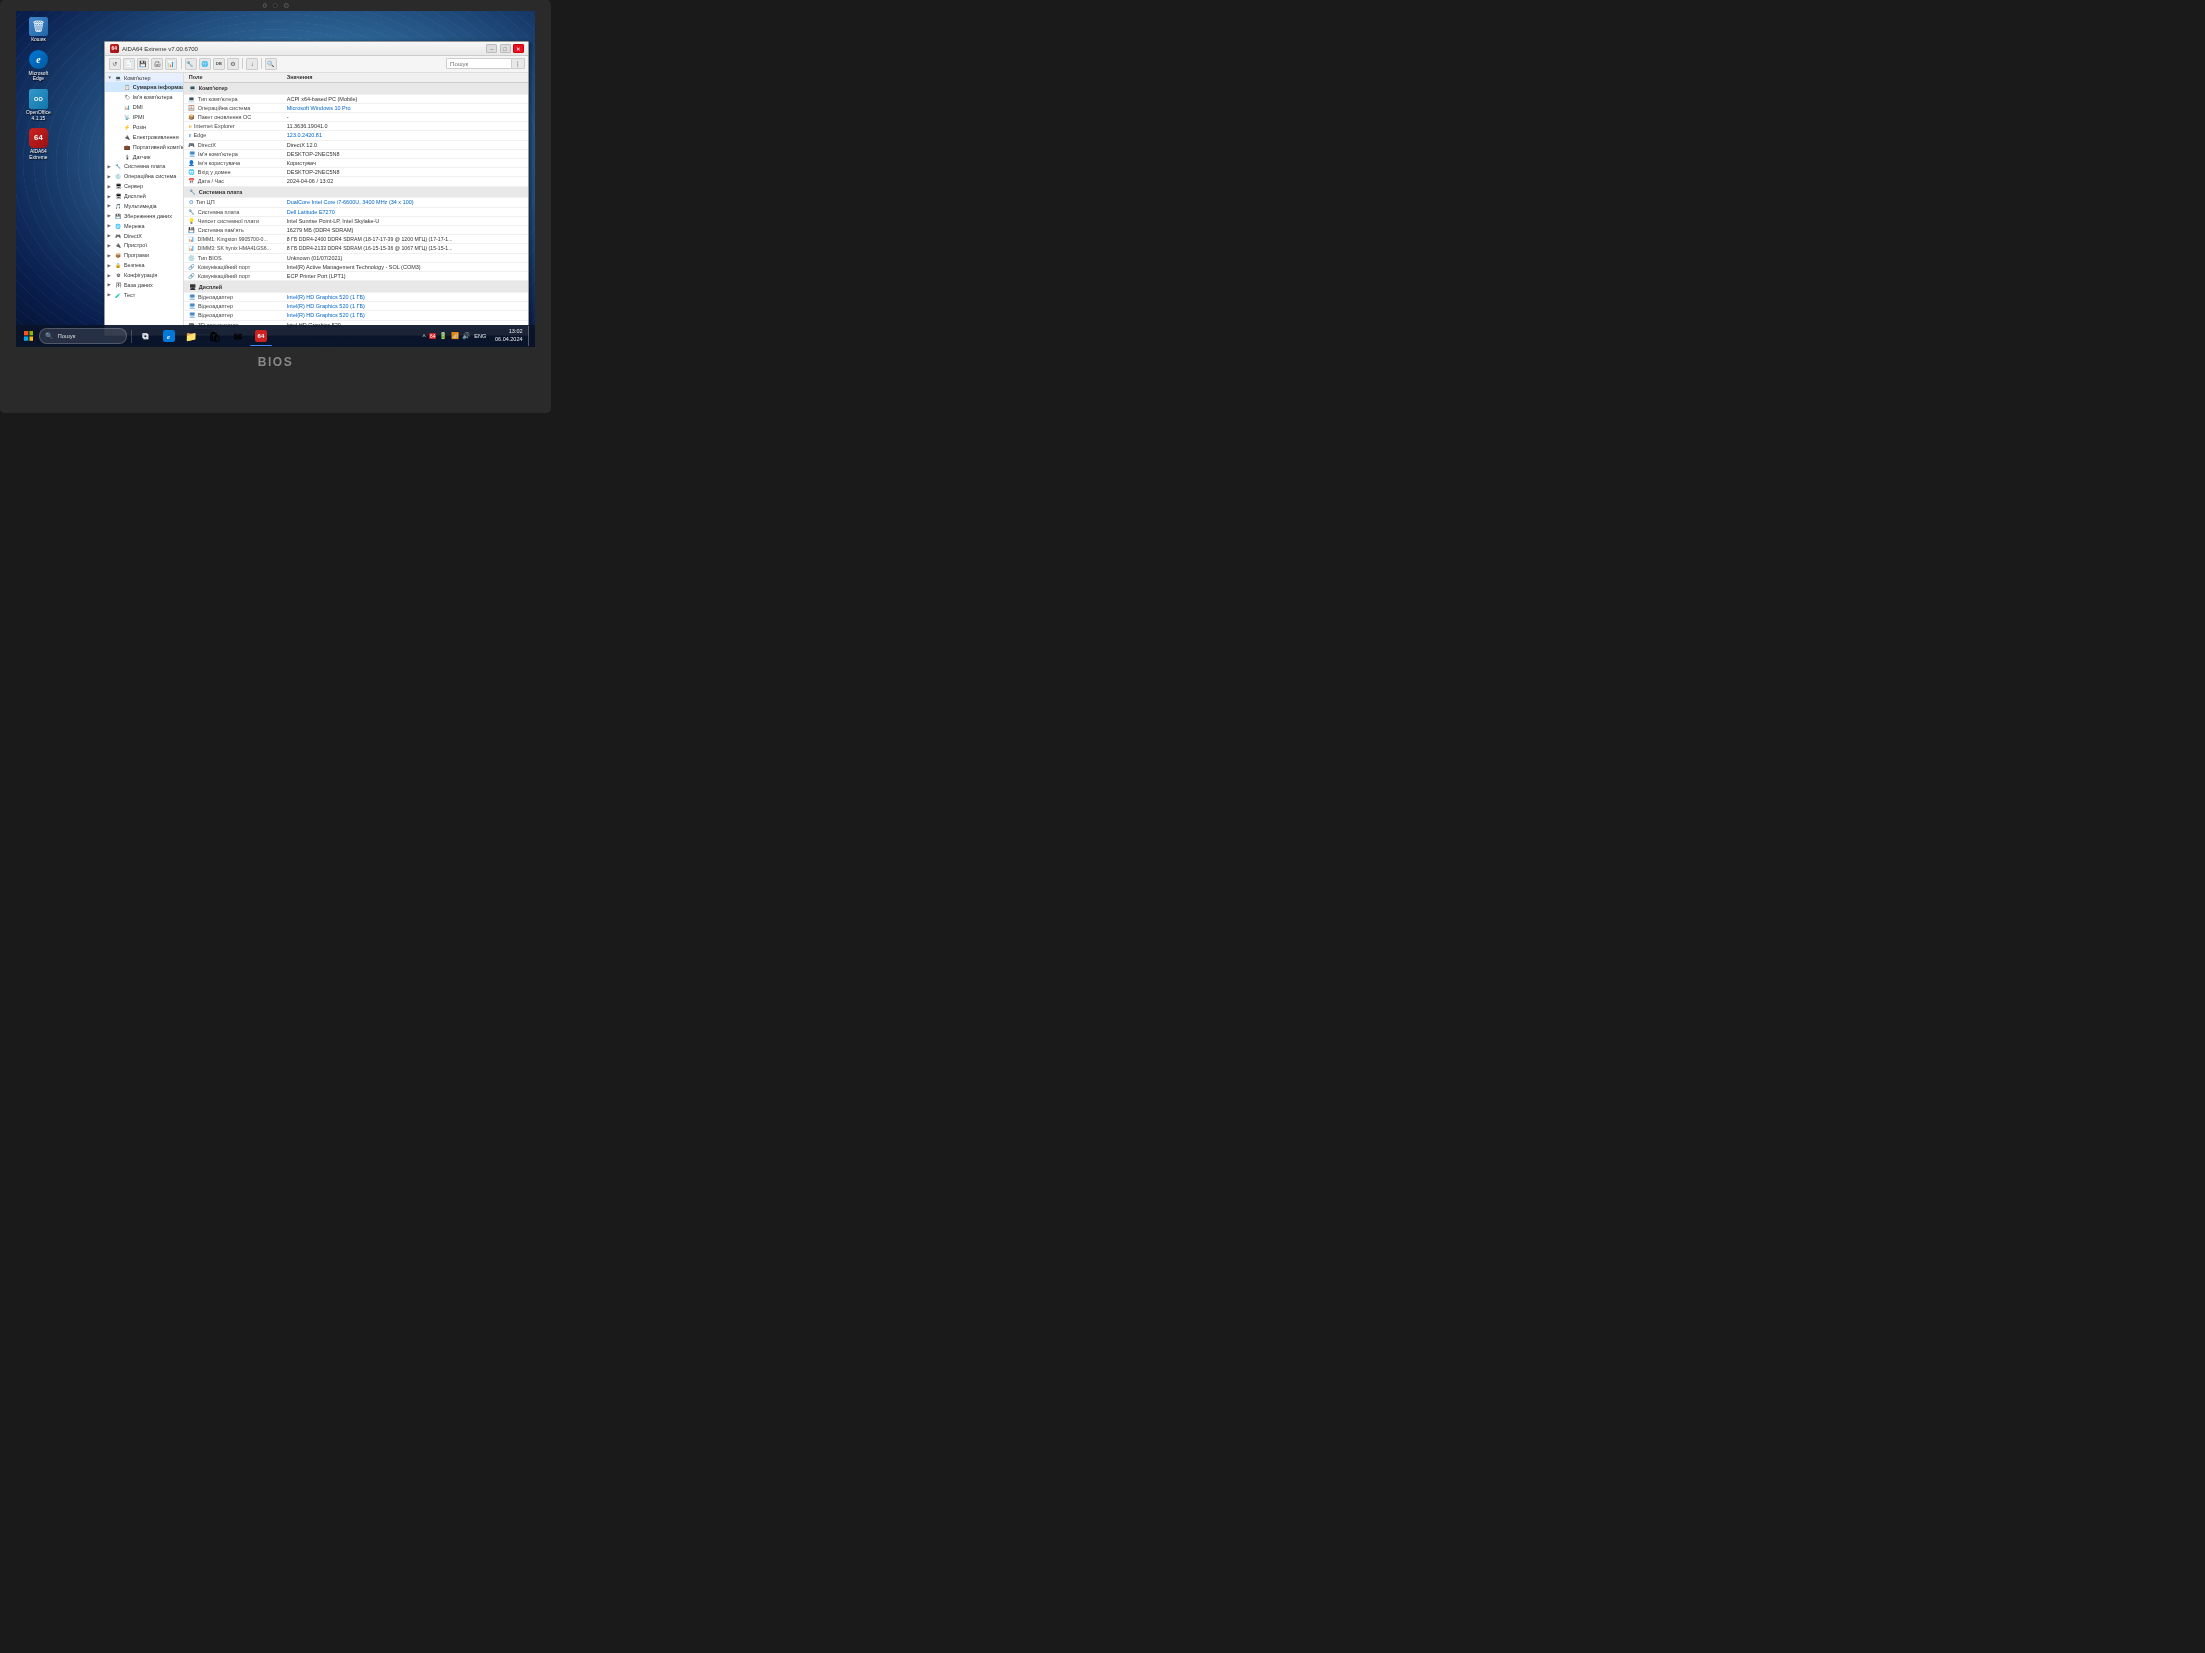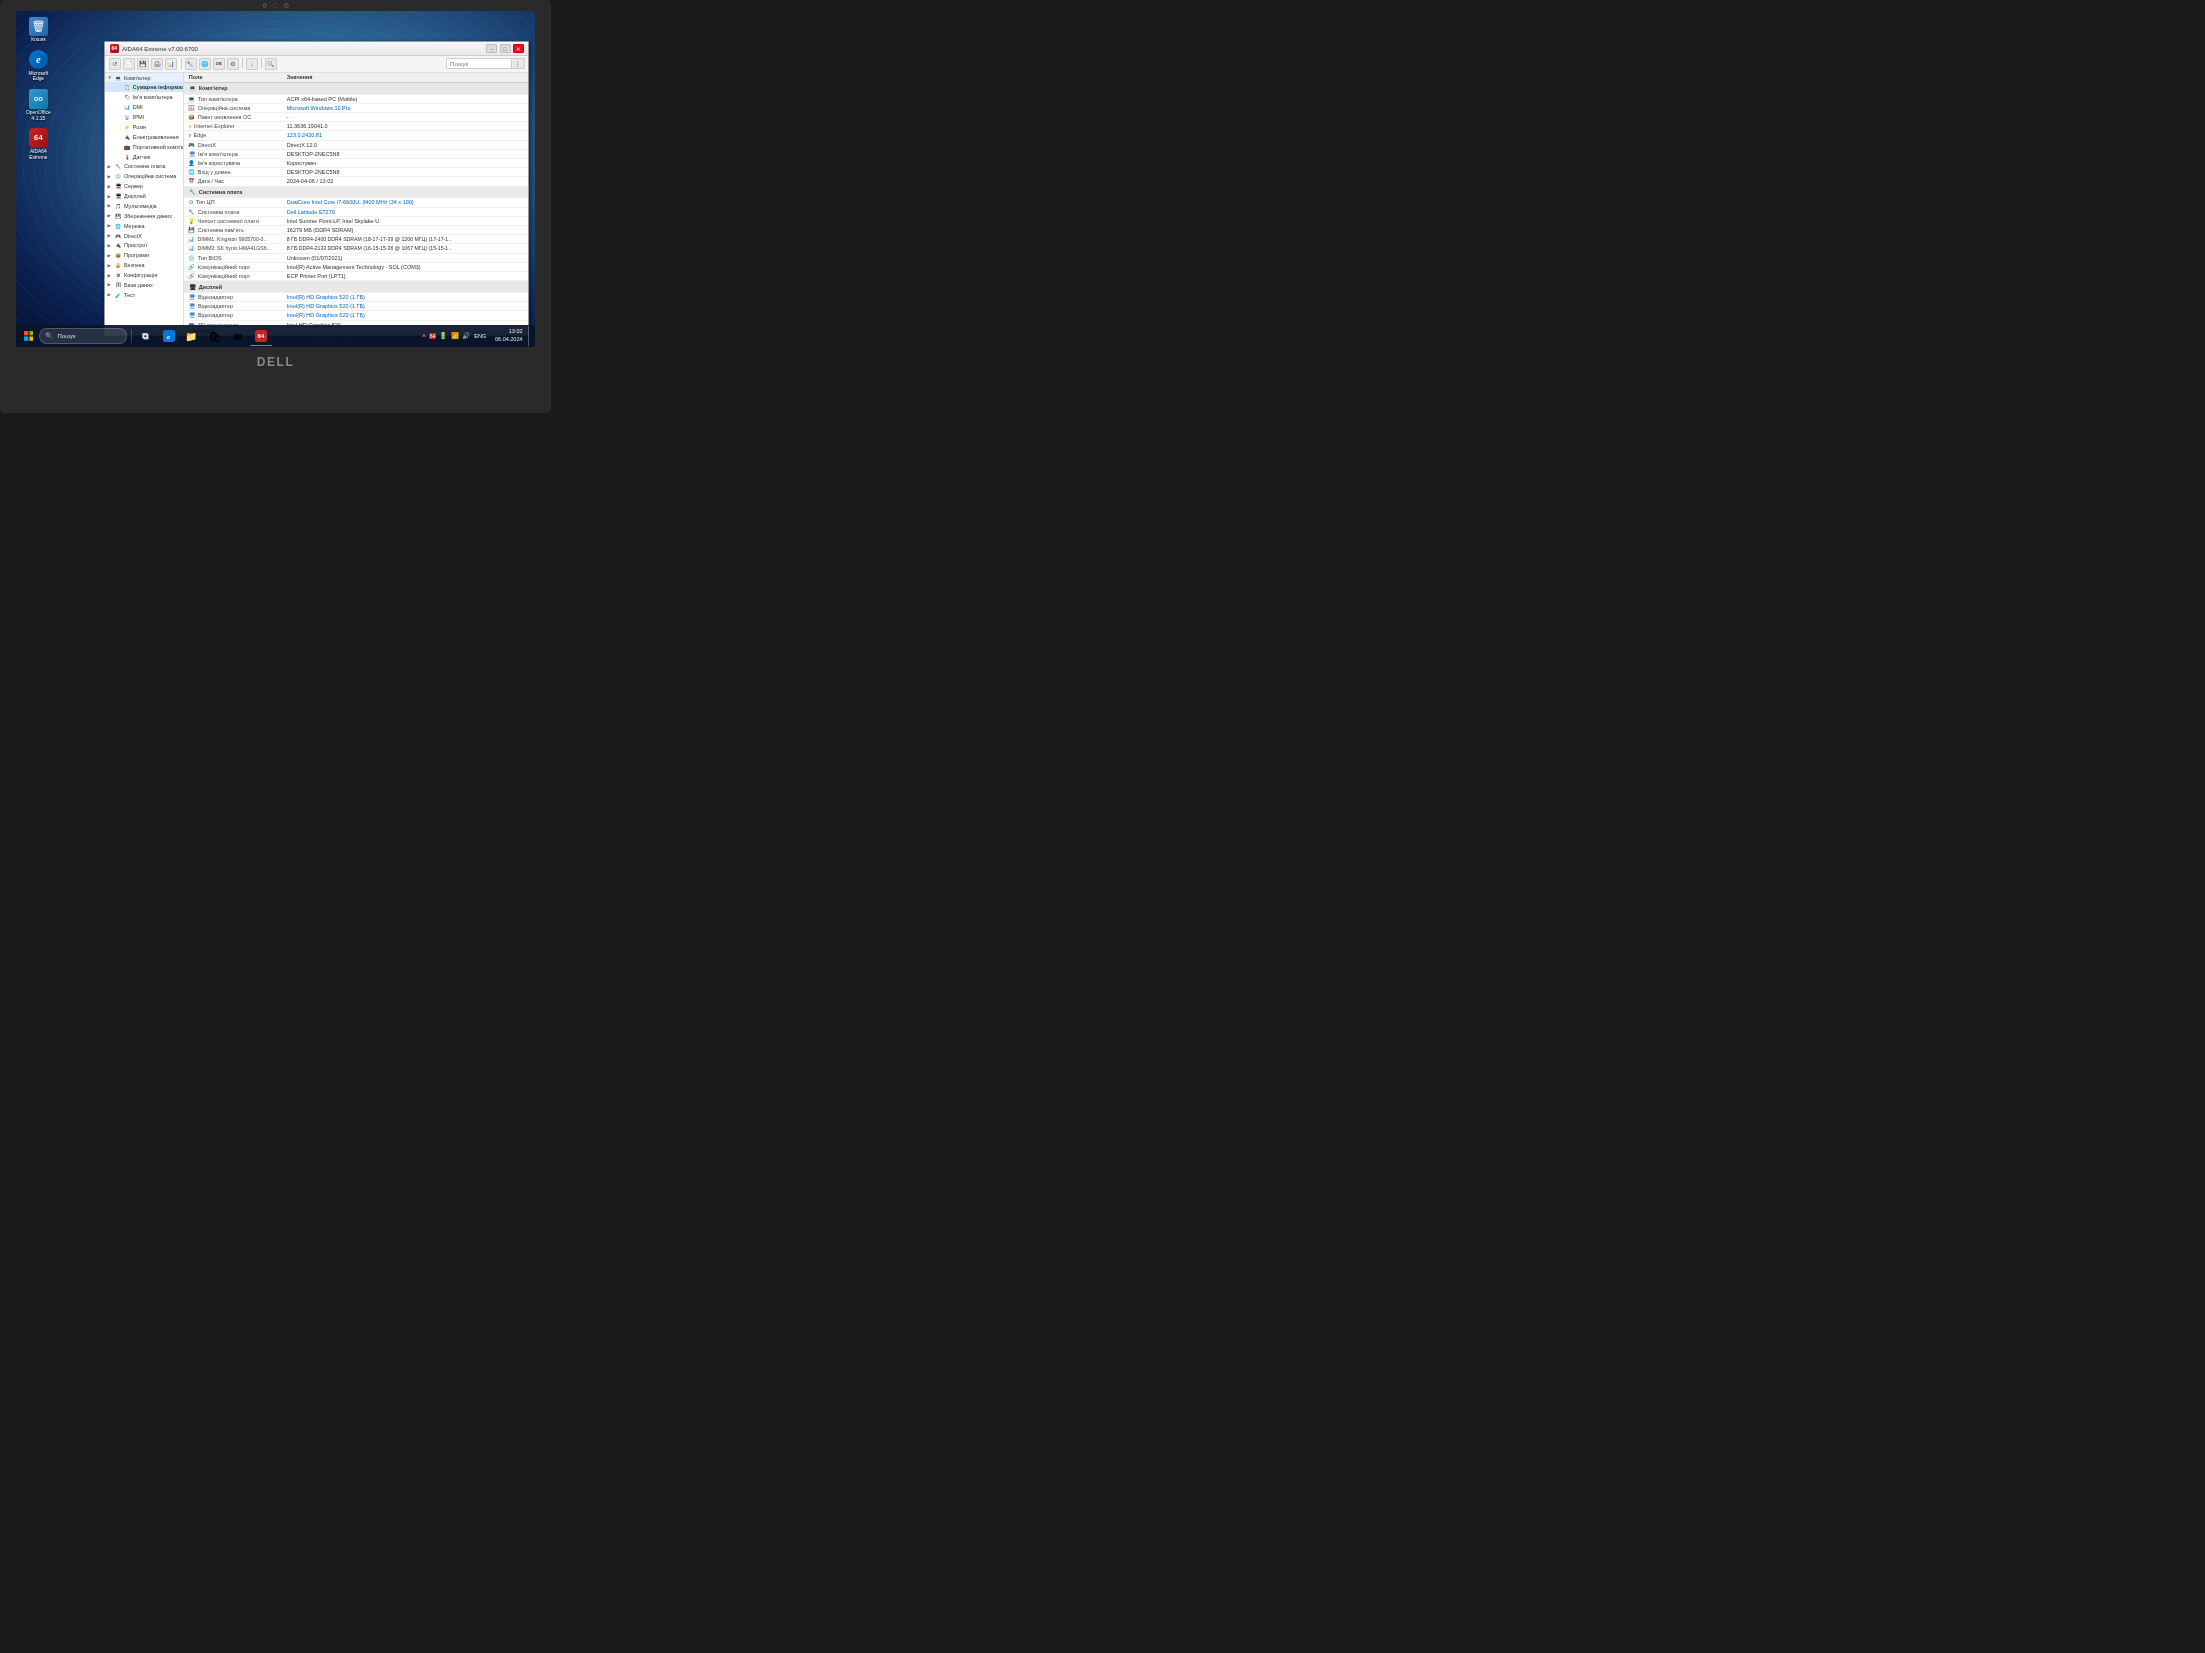--- a/index.html
+++ b/index.html
@@ -961,16 +961,16 @@
           <div>13:02</div>
           <div>06.04.2024</div>
         </div>
         <div class="tray-desktop"></div>
       </div>
 
     </div>
 
   </div>
 
-  <div class="dell-logo">DELL</div>
+  <div class="dell-logo">BIOS</div>
 
 </div>
 
 
 </body></html>

